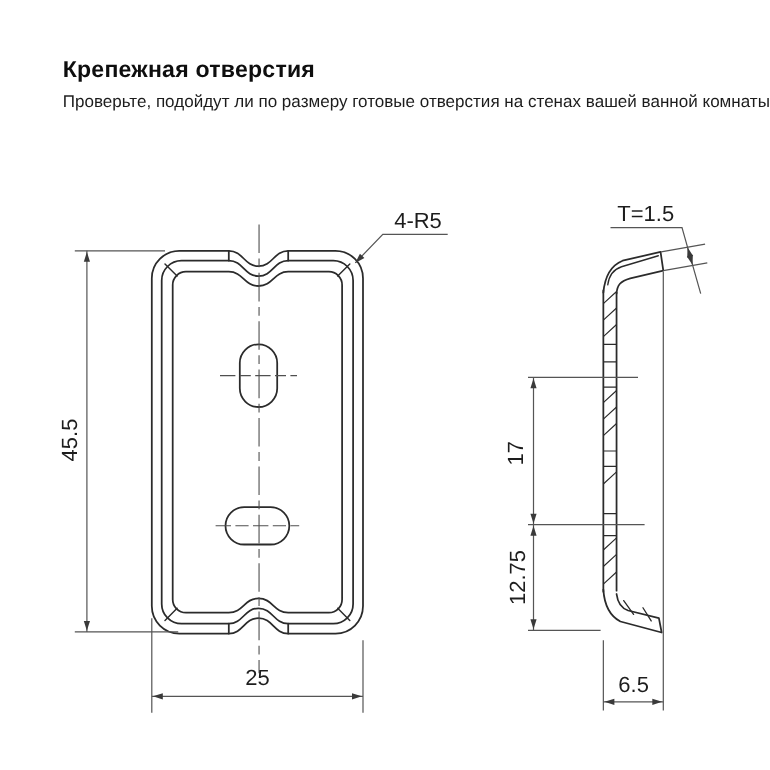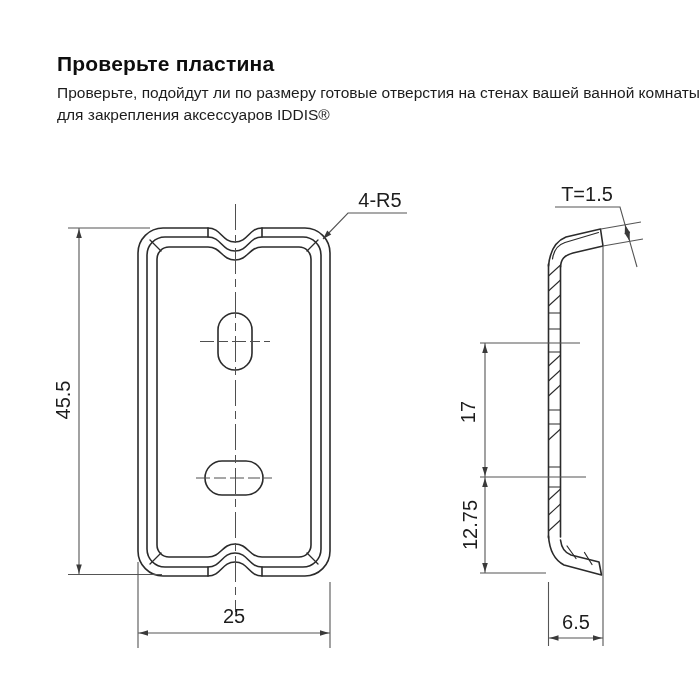--- a/index.html
+++ b/index.html
@@ -46,24 +46,23 @@
     font-size: 20px;
     fill: #1d1d1d;
     stroke: none;
   }
 </style>
 </head>
 <body>
 
 <div class="page">
 
-  <div class="doc-title">Проверьте пластина</div>
+  <div class="doc-title">Крепежная отверстия</div>
   <div class="doc-desc">
     <div>Проверьте, подойдут ли по размеру готовые отверстия на стенах вашей ванной комнаты</div>
-    <div>для закрепления аксессуаров IDDIS®</div>
   </div>
 
   <svg class="drawing" width="700" height="700" viewBox="0 0 700 700">
 
     <g stroke="#2b2b2b" fill="none" stroke-width="1.6" stroke-linecap="round" stroke-linejoin="round">
       <path d="M 163 228 H 208 C 221 228 222 242 235 242 C 248 242 249 228 262 228 H 305 A 25 25 0 0 1 330 253 V 551 A 25 25 0 0 1 305 576 H 262 C 249 576 248 562 235 562 C 222 562 221 576 208 576 H 163 A 25 25 0 0 1 138 551 V 253 A 25 25 0 0 1 163 228 Z"></path>
       <path d="M 165 237 H 208 C 221 237 222 251 235 251 C 248 251 249 237 262 237 H 303 A 18 18 0 0 1 321 255 V 549 A 18 18 0 0 1 303 567 H 262 C 249 567 248 553 235 553 C 222 553 221 567 208 567 H 165 A 18 18 0 0 1 147 549 V 255 A 18 18 0 0 1 165 237 Z"></path>
       <path d="M 169 247 H 208 C 221 247 222 260 235 260 C 248 260 249 247 262 247 H 299 A 12 12 0 0 1 311 259 V 545 A 12 12 0 0 1 299 557 H 262 C 249 557 248 544 235 544 C 222 544 221 557 208 557 H 169 A 12 12 0 0 1 157 545 V 259 A 12 12 0 0 1 169 247 Z"></path>
       <path d="M 208 228 V 237 M 262 228 V 237 M 208 567 V 576 M 262 567 V 576"></path>
       <path stroke-width="1.3" d="M 150 240 L 161 251 M 318 240 L 307 251 M 150 564 L 161 553 M 318 564 L 307 553"></path>

